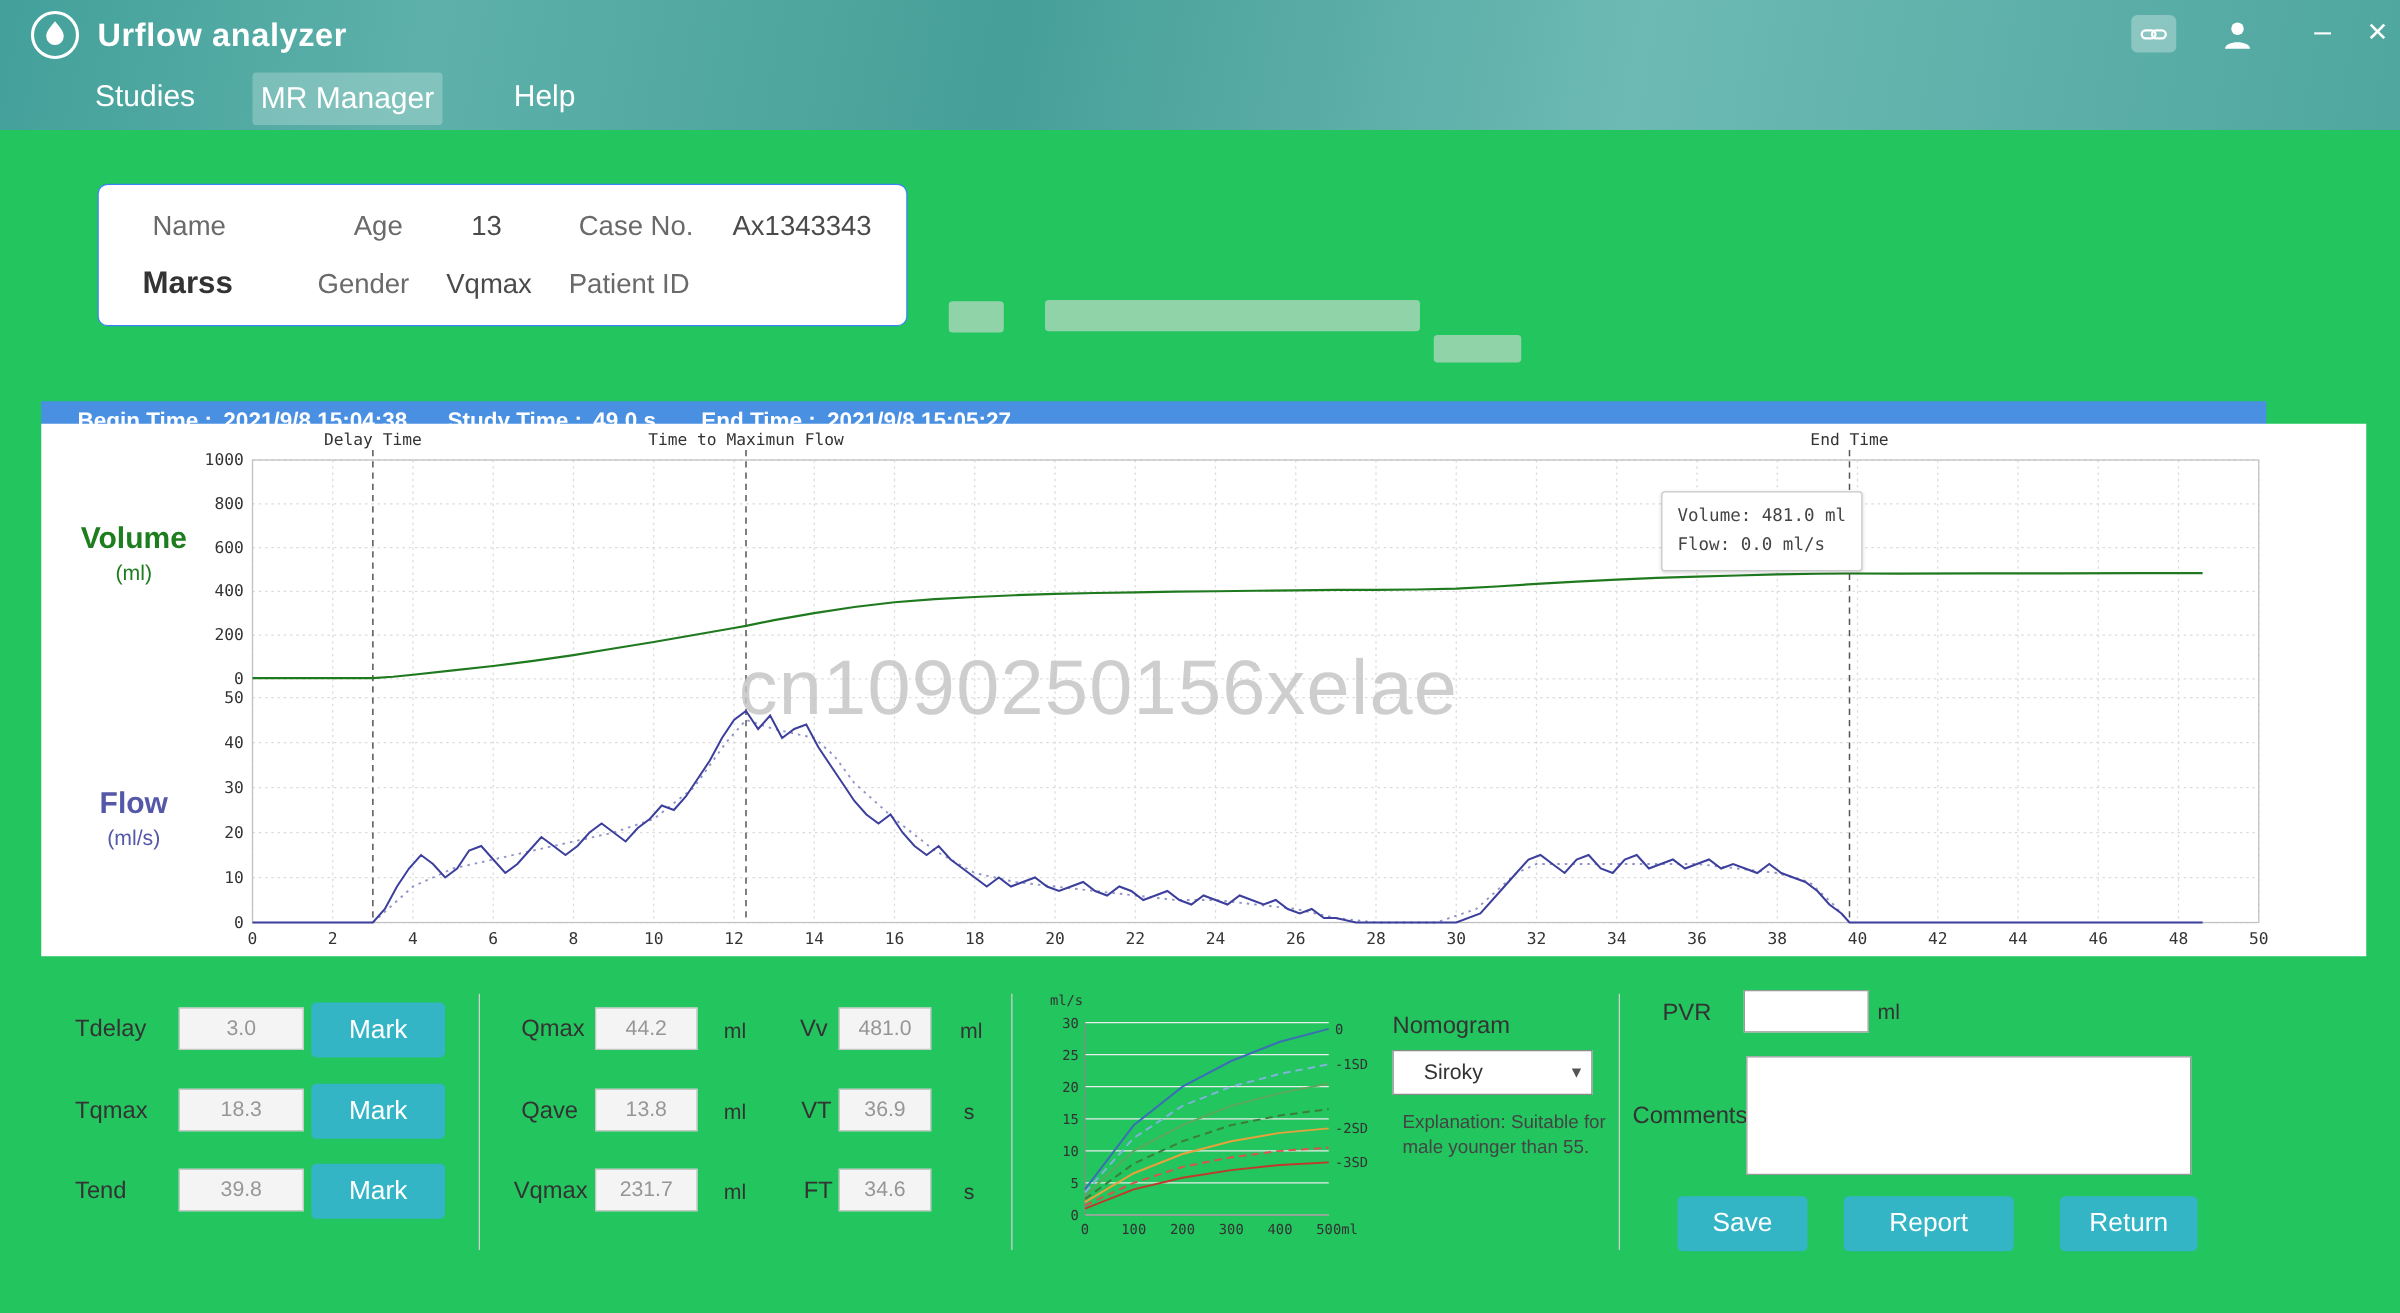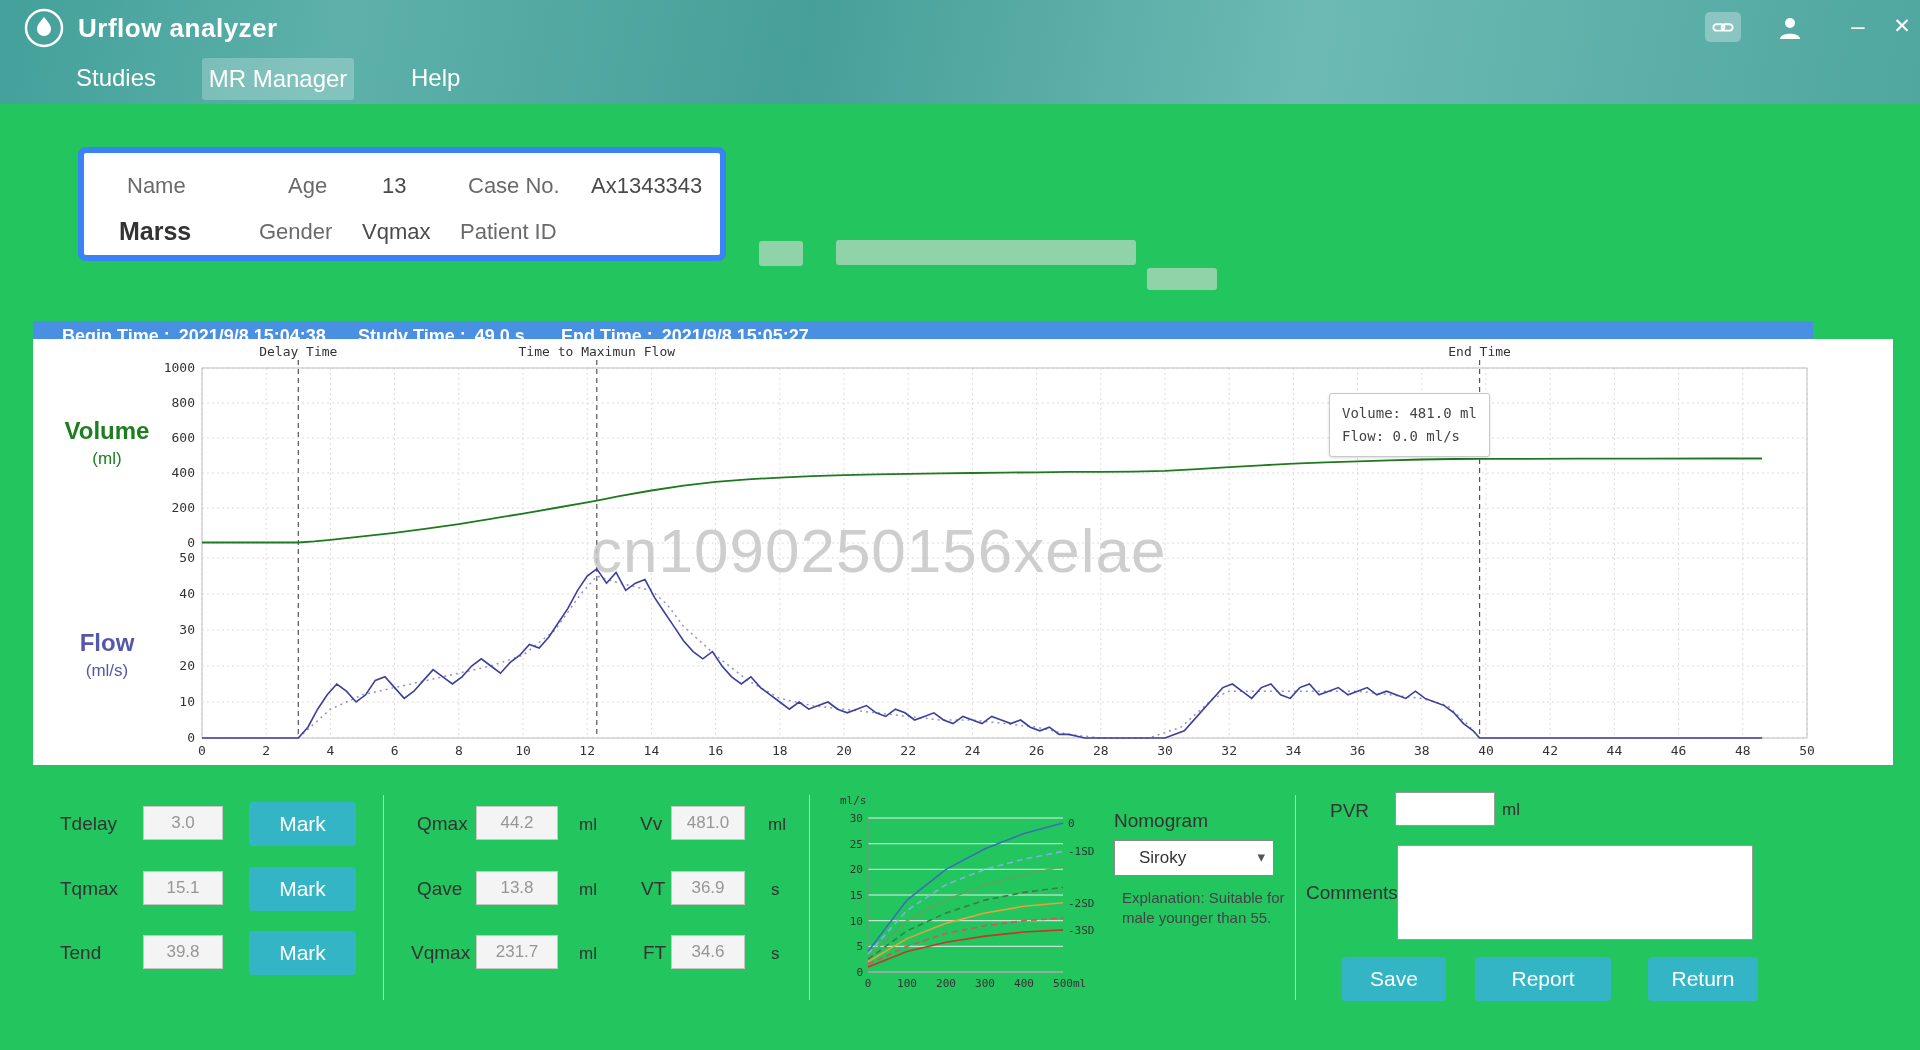--- a/index.html
+++ b/index.html
@@ -15,21 +15,21 @@
   .win-btn{position:absolute;top:8px;width:40px;height:36px;display:flex;align-items:center;justify-content:center;
     color:#fff;font-size:24px;cursor:default}
   .link-btn{position:absolute;left:1705px;top:12px;width:36px;height:30px;border-radius:5px;
     background:rgba(255,255,255,.30);display:flex;align-items:center;justify-content:center}
   .user-btn{position:absolute;left:1772px;top:12px;width:36px;height:32px;display:flex;align-items:center;justify-content:center}
   .menu-item{position:absolute;top:64px;font-size:24px;color:#fff;cursor:default}
   .menu-active{position:absolute;left:202px;top:58px;width:152px;height:42px;border-radius:3px;
     background:rgba(255,255,255,.24);display:flex;align-items:center;justify-content:center;font-size:24px;color:#fff}
 
   
-  .patient-box{position:absolute;left:78px;top:147px;width:648px;height:114px;border:6px solid #3b82f6;border-radius:8px;background:#fff}
+  .patient-box{position:absolute;left:78px;top:147px;width:648px;height:114px;border:1px solid #3b82f6;border-radius:8px;background:#fff}
   .pb{position:absolute;font-size:22px;color:#6a6a6a;white-space:nowrap}
   .pb.value{color:#4a4a4a}
   .pb.name-value{font-size:25px;font-weight:bold;color:#333}
 
   .artifact{position:absolute;background:#dcdcdc;opacity:.6;border-radius:3px}
 
   
   .study-bar{position:absolute;left:33px;top:321px;width:1780px;height:33px;background:#4a90e2;color:#fff}
   .sb-group{position:absolute;top:5px;font-size:18px;font-weight:600;white-space:nowrap}
   .sb-group .val{margin-left:9px;font-weight:600}
@@ -51,21 +51,21 @@
   .grid{stroke:#dcdcdc;stroke-dasharray:2 3;stroke-width:1}
   .plotborder{fill:none;stroke:#c0c0c0}
   .event{stroke:#555;stroke-dasharray:5 4;stroke-width:1.2}
   .nomo text{font-size:11px}
   .nomo .axisline{stroke:#8a8a8a}
   .nomo .hgrid{stroke:#ececec}
 
   
   .lbl{position:absolute;font-size:19px;color:#333;white-space:nowrap}
   .unit{position:absolute;font-size:17px;color:#333}
-  .vbox{position:absolute;width:80px;height:34px;border:1px solid #c6c6c6;background:#f4f4f4;color:#969696;
+  .vbox{position:absolute;width:100px;height:34px;border:1px solid #c6c6c6;background:#f4f4f4;color:#969696;
     font-size:17px;display:flex;align-items:center;justify-content:center}
   .btn{position:absolute;background:#33b5c6;color:#fff;border:none;border-radius:4px;font-size:21px;
     font-family:"Liberation Sans",sans-serif;display:flex;align-items:center;justify-content:center;cursor:pointer}
   .vdiv{position:absolute;top:795px;width:1px;height:205px;background:#d0d0d0}
   .select{position:absolute;left:1114px;top:840px;width:160px;height:36px;border:1px solid #8a8a8a;background:#fff;
     display:flex;align-items:center;font-size:17px;color:#333;padding-left:24px;cursor:pointer}
   .select .arrow{position:absolute;right:8px;top:7px;font-size:15px;color:#555}
   .explain{position:absolute;left:1122px;top:888px;width:180px;font-size:15px;line-height:1.35;color:#444}
   .text-input{position:absolute;border:1px solid #999;background:#fff;font-size:17px;color:#333;padding:2px 6px;
     font-family:"Liberation Sans",sans-serif}
@@ -235,21 +235,21 @@
       <div>Volume: 481.0 ml</div>
       <div>Flow: 0.0 ml/s</div>
     </div>
   </div>
 
   <div class="lbl" style="left:60px;top:813px">Tdelay</div>
   <div class="vbox" style="left:143px;top:806px">3.0</div>
   <button class="btn" style="left:249px;top:802px;width:107px;height:44px">Mark</button>
 
   <div class="lbl" style="left:60px;top:878px">Tqmax</div>
-  <div class="vbox" style="left:143px;top:871px">15.1</div>
+  <div class="vbox" style="left:143px;top:871px">18.3</div>
   <button class="btn" style="left:249px;top:867px;width:107px;height:44px">Mark</button>
 
   <div class="lbl" style="left:60px;top:942px">Tend</div>
   <div class="vbox" style="left:143px;top:935px">39.8</div>
   <button class="btn" style="left:249px;top:931px;width:107px;height:44px">Mark</button>
 
   <div class="vdiv" style="left:383px"></div>
 
   <div class="lbl" style="left:417px;top:813px">Qmax</div>
   <div class="vbox" style="left:476px;top:806px;width:82px">44.2</div>

